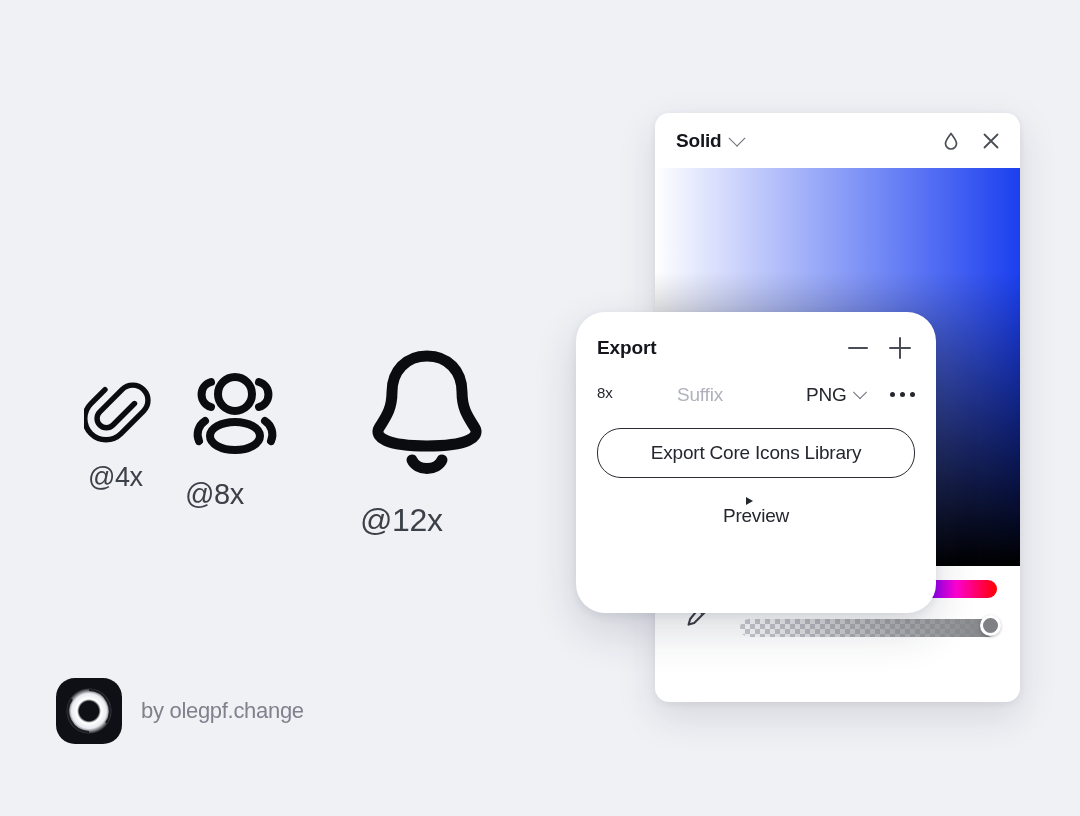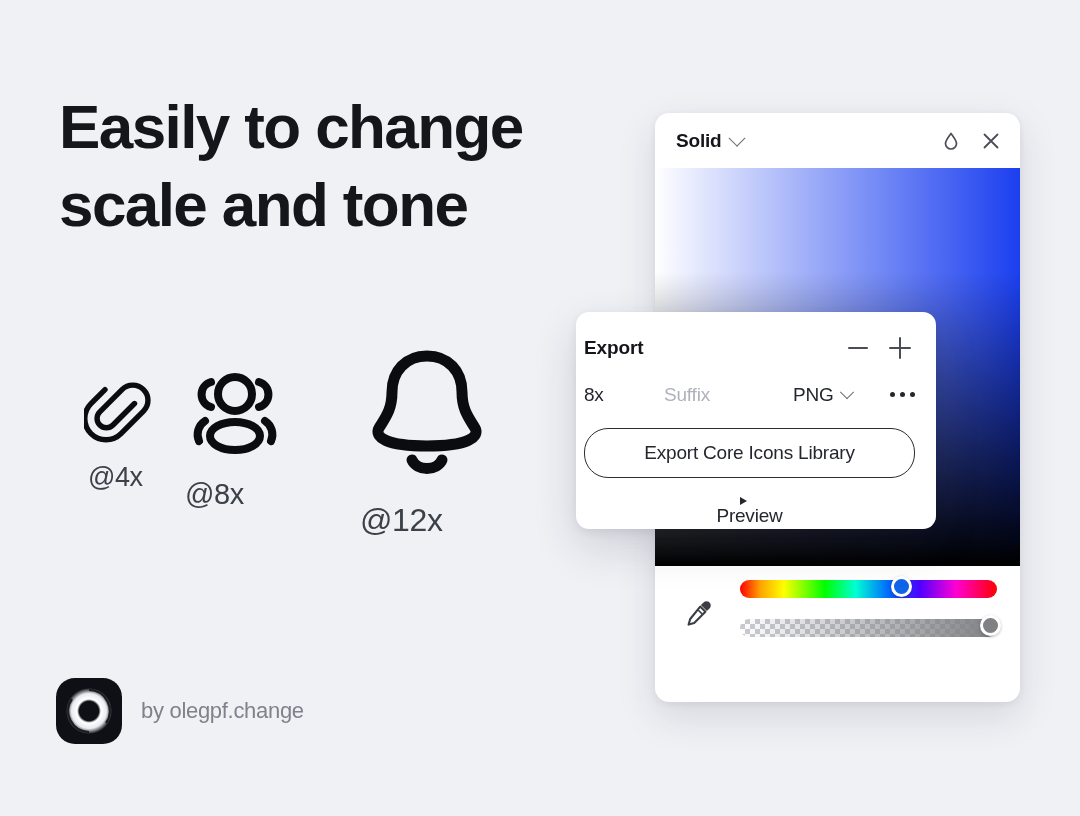--- a/index.html
+++ b/index.html
@@ -175,26 +175,26 @@
   }
   .knob-hue { background: #1064E8; left: 151px; }
   .knob-alpha { background: #7F8184; left: 240px; }
 
   
   .export {
     position: absolute;
     left: 576px;
     top: 312px;
     width: 360px;
-    height: 217px;
+    height: 301px;
     background: #FFFFFF;
-    border-radius: 13px;
+    border-radius: 29px;
     box-shadow: 0 18px 44px rgba(30,35,60,0.16), 0 3px 10px rgba(30,35,60,0.08);
     box-sizing: border-box;
-    padding: 22px 21px 0 8px;
+    padding: 22px 21px 0 21px;
   }
   .export-head {
     display: flex;
     align-items: center;
     height: 28px;
   }
   .export-title {
     font-size: 19px;
     font-weight: bold;
     color: #15161C;
@@ -228,21 +228,21 @@
     border-radius: 1px;
   }
 
   .export-row {
     display: flex;
     align-items: flex-start;
     margin-top: 20px;
     height: 36px;
   }
   .scale-val {
-    font-size: 19px;
+    font-size: 15px;
     color: #25272E;
     width: 80px;
     padding-top: 2px;
     letter-spacing: -0.2px;
   }
   .suffix-field {
     width: 105px;
     padding-top: 2px;
   }
   .suffix-ph {
@@ -310,24 +310,20 @@
     border-bottom: 4.5px solid transparent;
     margin-left: 2px;
     margin-right: 15px;
   }
 </style>
 </head>
 <body>
 
 <div class="stage">
 
-  <div class="headline">
-    <span class="ln">Easily to change</span>
-    <span class="ln">scale and tone</span>
-  </div>
 
   <div class="icon-item" id="icon-4x">
     <svg class="icon-art" width="72" height="72" viewBox="0 0 72 72">
       <g fill="none" stroke="#0B0C10" stroke-width="5.4" stroke-linecap="round" stroke-linejoin="round">
         <path d="M50.5 25.5 L29.0 47.0 a9.3 9.3 0 0 1 -13.2 -13.2 L38.0 11.6 a15.2 15.2 0 0 1 21.5 21.5 L37.0 55.6 a21.2 21.2 0 0 1 -30.0 -30.0 L21.0 11.6"></path>
       </g>
     </svg>
     <div class="icon-label">@4x</div>
   </div>
 

